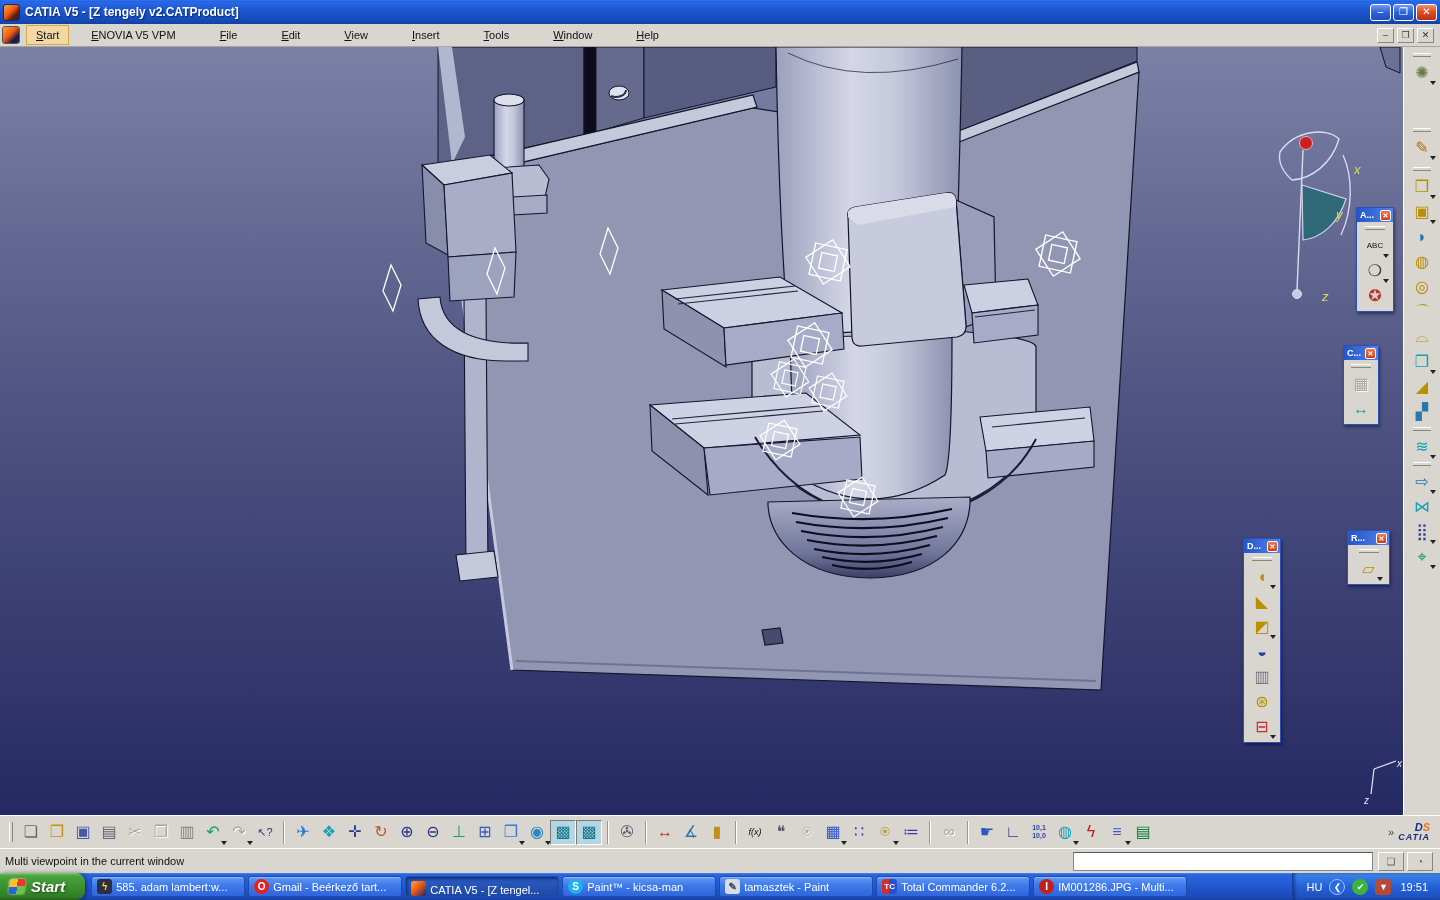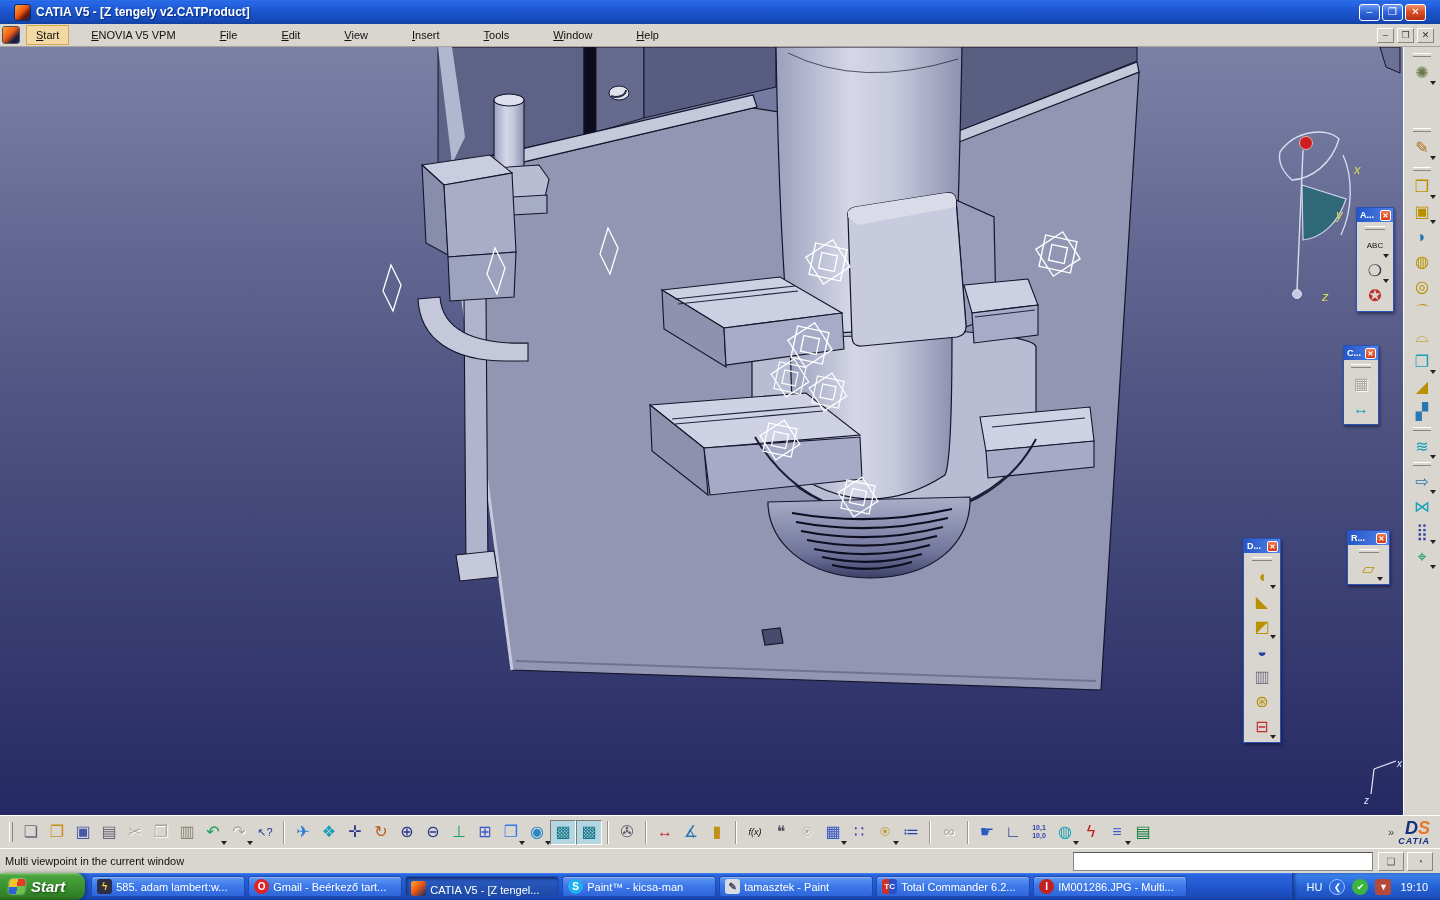--- a/index.html
+++ b/index.html
@@ -1,20 +1,20 @@
 <!DOCTYPE html>
 <html><head>
 <meta charset="utf-8">
 <style>
   html,body{margin:0;padding:0;background:#555;}
   *{box-sizing:border-box;font-family:"Liberation Sans",sans-serif;}
   .screen{position:relative;width:1440px;height:900px;background:#d9d6cf;overflow:hidden;}
 
   
-  .titlebar{position:absolute;top:0;left:0;right:0;height:24px;display:flex;align-items:center;padding:0 14px;
+  .titlebar{position:absolute;top:0;left:0;right:0;height:24px;display:flex;align-items:center;padding:0 3px;
     background:linear-gradient(180deg,#3a80f0 0%,#1f5edb 4%,#2868e8 8%,#1c56cf 45%,#154ab8 85%,#1241a0 100%);color:#fff;}
   .app-ico{width:17px;height:17px;border-radius:3px;background:linear-gradient(135deg,#ffa63a 0%,#f05a12 45%,#6a1a08 70%,#10296e 100%);border:1px solid #0c2c70;flex:0 0 auto;}
   .tb-title{font-size:12px;font-weight:bold;margin-left:5px;text-shadow:1px 1px 1px #062c7e;white-space:nowrap;}
   .win-btns{margin-left:auto;display:flex;gap:2px;}
   .wbtn{width:21px;height:17px;border-radius:3px;border:1px solid #fff;color:#fff;font-size:10px;line-height:14px;text-align:center;
     background:linear-gradient(180deg,#6f9bf2,#2f63d8 50%,#1d4cb8);}
   .wbtn.close{background:linear-gradient(180deg,#f0926a,#dd4f27 45%,#b83010);}
 
   
   .menubar{position:absolute;top:24px;left:0;right:0;height:23px;background:#d9d6cf;border-bottom:1px solid #a8a499;
@@ -40,21 +40,21 @@
   .tb-btn.dis .gl{color:#aaa69c!important;text-shadow:1px 1px 0 #fff;}
   .tb-btn.pressed{border:1px solid #7e7a70;border-bottom-color:#fff;border-right-color:#fff;background:#b4d6e2;}
 
   
   .bottom-toolbar{position:absolute;top:815px;left:0;right:0;height:33px;background:#d9d6cf;border-top:1px solid #fff;
     display:flex;align-items:center;padding:0 4px;}
   .bottom-toolbar .v-grip{width:4px;height:20px;border-left:1px solid #fff;border-right:1px solid #8a8678;margin:0 5px;}
   .tb-sep{width:2px;height:23px;border-left:1px solid #9a968c;border-right:1px solid #fff;margin:0 5px;}
   .tb-overflow{margin-left:auto;font-size:11px;color:#444;padding:0 4px;}
   .ds-logo{display:flex;flex-direction:column;align-items:flex-end;line-height:1;padding-right:6px;}
-  .ds-logo .ds{font-size:18px;font-weight:bold;font-style:italic;color:#16307e;}
+  .ds-logo .ds{font-size:11px;font-weight:bold;font-style:italic;color:#16307e;}
   .ds-logo .ds b{color:#e8762c;}
   .ds-logo .ct{font-size:9px;font-weight:bold;font-style:italic;color:#16307e;letter-spacing:1px;}
 
   
   .statusbar{position:absolute;top:848px;left:0;right:0;height:25px;background:#d9d6cf;border-top:1px solid #fff;
     display:flex;align-items:center;font-size:11px;color:#111;padding:0 5px;}
   .status-input{position:absolute;left:1073px;top:3px;width:300px;height:19px;background:#fff;border:1px solid #858585;
     border-top-color:#5a5a5a;font-size:11px;padding:0 3px;}
   .sbtn{position:absolute;top:3px;width:26px;height:19px;background:#d9d6cf;border:1px solid #fff;border-right-color:#8a8678;border-bottom-color:#8a8678;
     font-size:10px;color:#666;text-align:center;line-height:17px;}
@@ -631,17 +631,17 @@
         <div class="task">
           <span class="ticon ti-irfanview">I</span>
           <span class="tlabel">IM001286.JPG - Multi...</span>
         </div>
       </div>
     <div class="tray">
       <span>HU</span>
       <span class="tray-ic tray-blue">❮</span>
       <span class="tray-ic tray-green">✔</span>
       <span class="tray-ic tray-red">▼</span>
-      <span class="tray-time">19:10</span>
+      <span class="tray-time">19:51</span>
     </div>
   </div>
 
 </div>
 
 </body></html>

